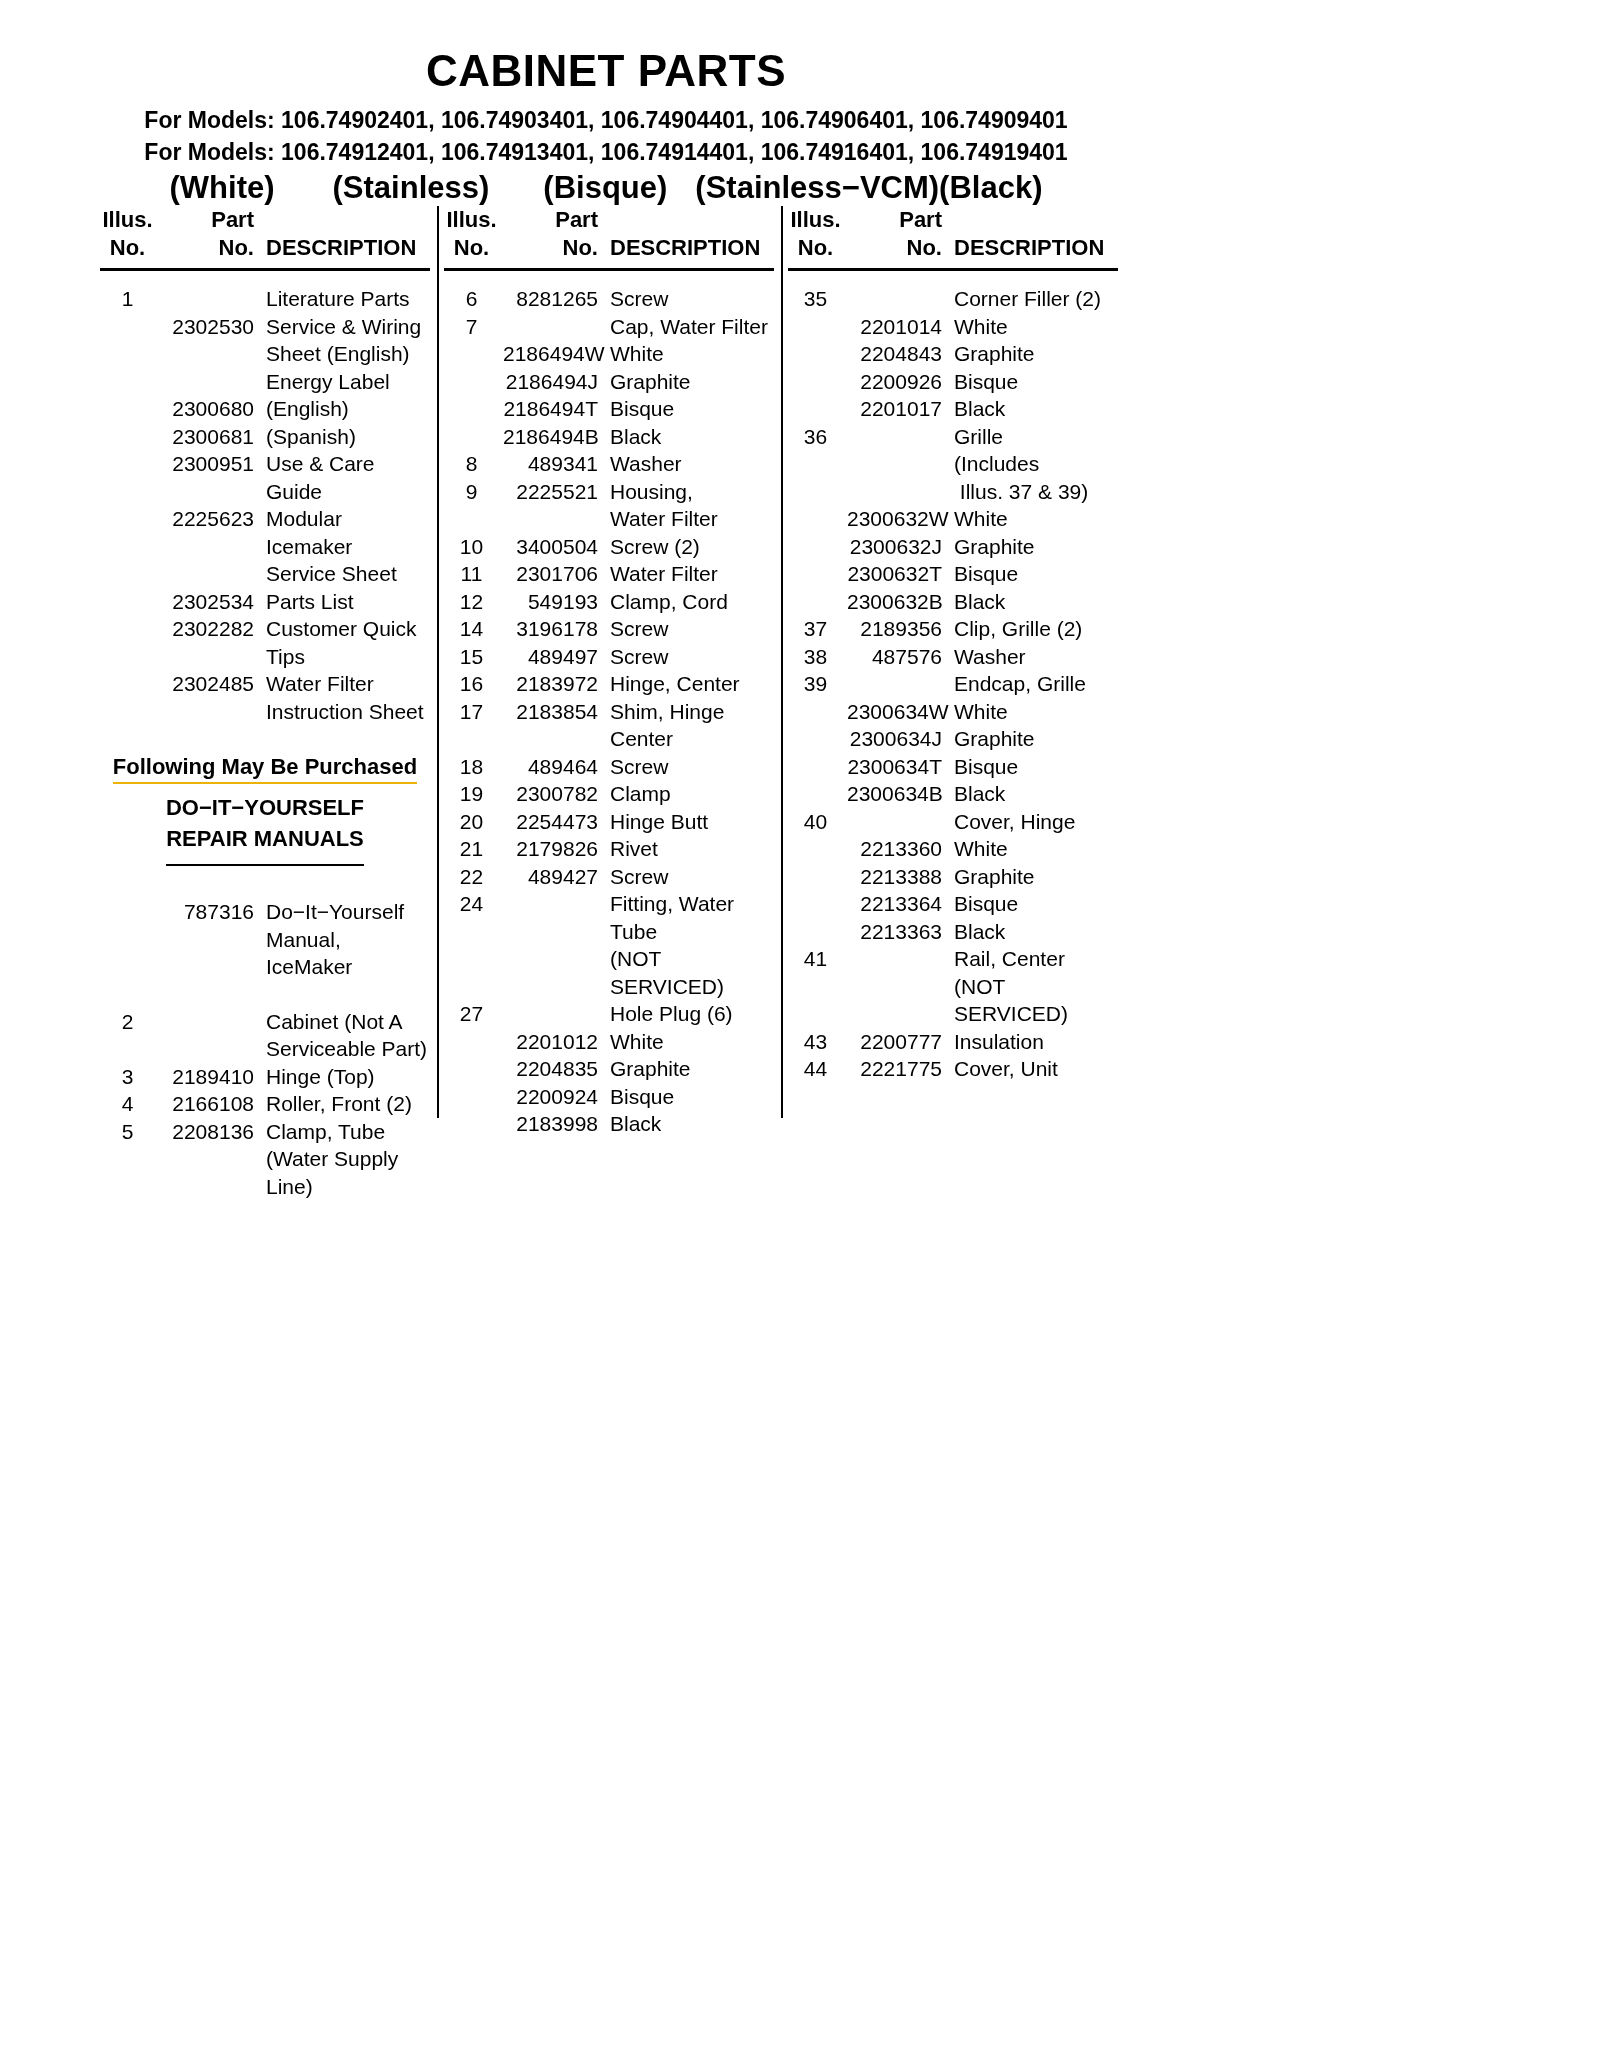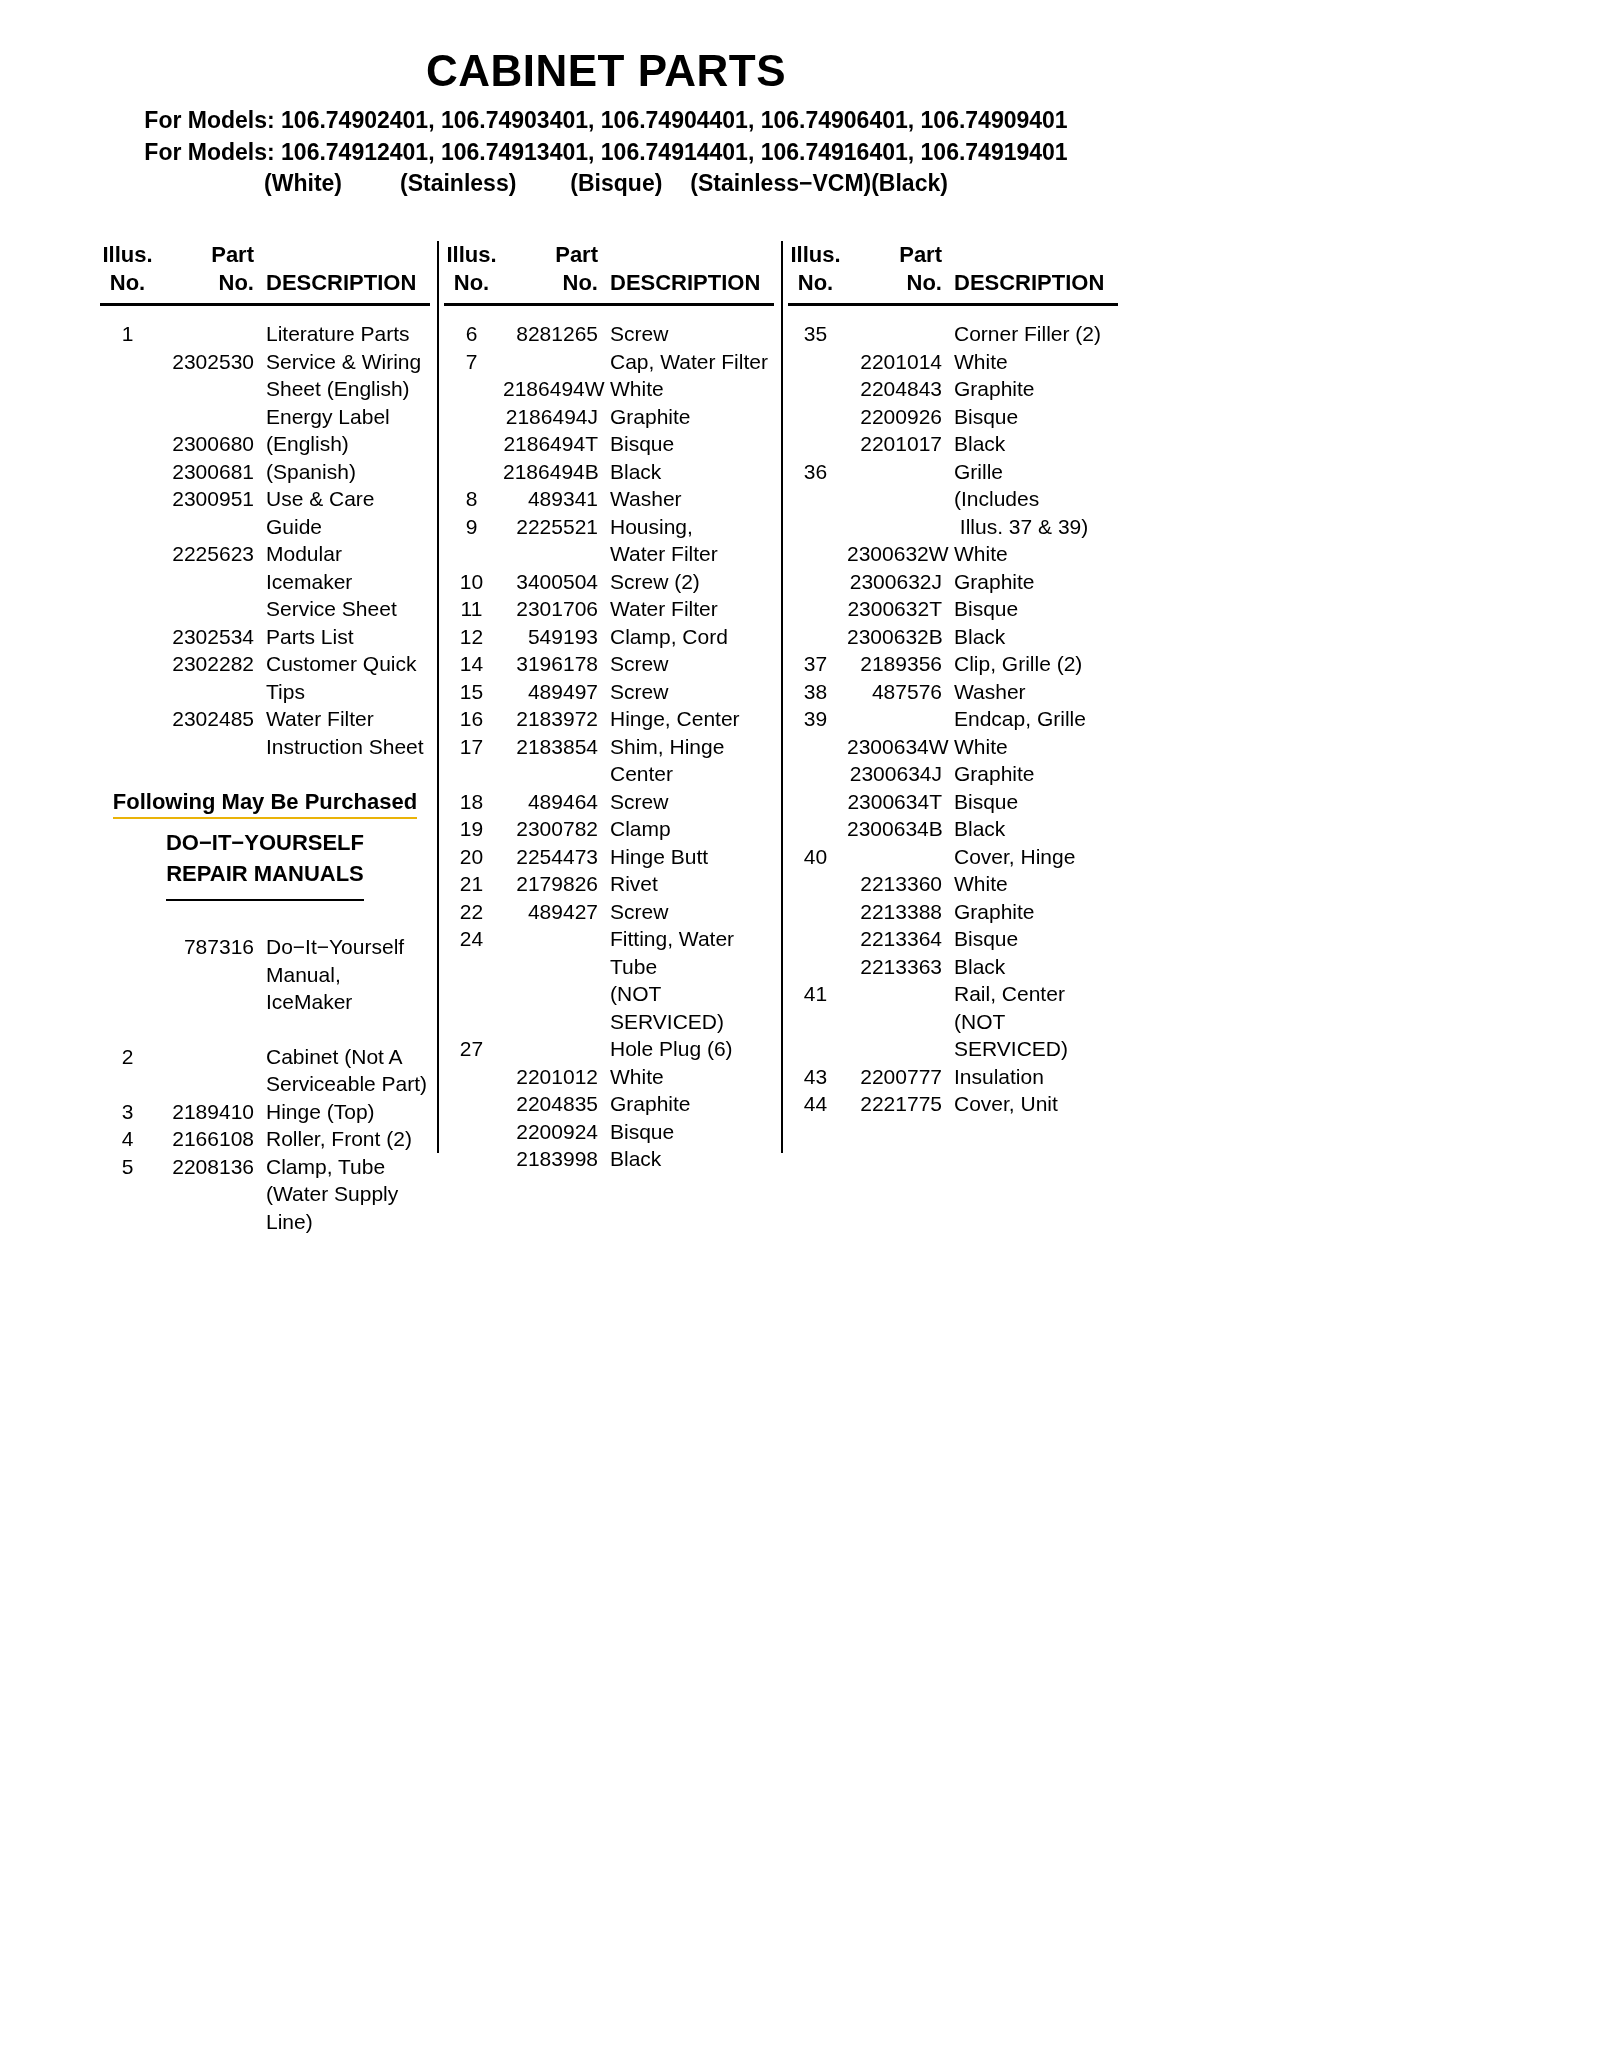--- a/index.html
+++ b/index.html
@@ -11,28 +11,28 @@
     overflow:hidden;
   }
   .content{position:absolute;left:100px;top:46px;width:1012px;}
   .title{
     text-align:center;font-size:44px;font-weight:bold;
     letter-spacing:0.5px;margin:0 0 8px 0;
   }
   .models{text-align:center;font-size:23px;font-weight:bold;line-height:32px;}
   .finishes{
     display:flex;justify-content:center;align-items:baseline;
-    font-weight:bold;font-size:23px;margin-top:2px;
+    font-weight:bold;font-size:31px;margin-top:2px;
   }
   .finishes span:nth-child(1){margin-right:58px;}
   .finishes span:nth-child(2){margin-right:54px;}
   .finishes span:nth-child(3){margin-right:28px;}
   .finishes span:nth-child(4){}
 
-  .columns{display:flex;margin-top:44px;align-items:flex-start;}
+  .columns{display:flex;align-items:flex-start;}
   .col{width:330px;flex:0 0 330px;}
   .vdivider{width:2px;flex:0 0 2px;background:#000;height:912px;margin:0 5px 0 7px;}
 
   .col-head{border-bottom:3px solid #000;padding-bottom:6px;margin-bottom:14px;}
   .hrow,.row{display:grid;grid-template-columns:55px 95px 1fr;column-gap:4px;}
   .hb{font-weight:bold;font-size:22px;line-height:28px;}
   .c-illus{text-align:center;}
   .c-part{text-align:right;}
   .c-desc{padding-left:8px;white-space:pre-line;}
   .row{font-size:21px;line-height:27.5px;}

